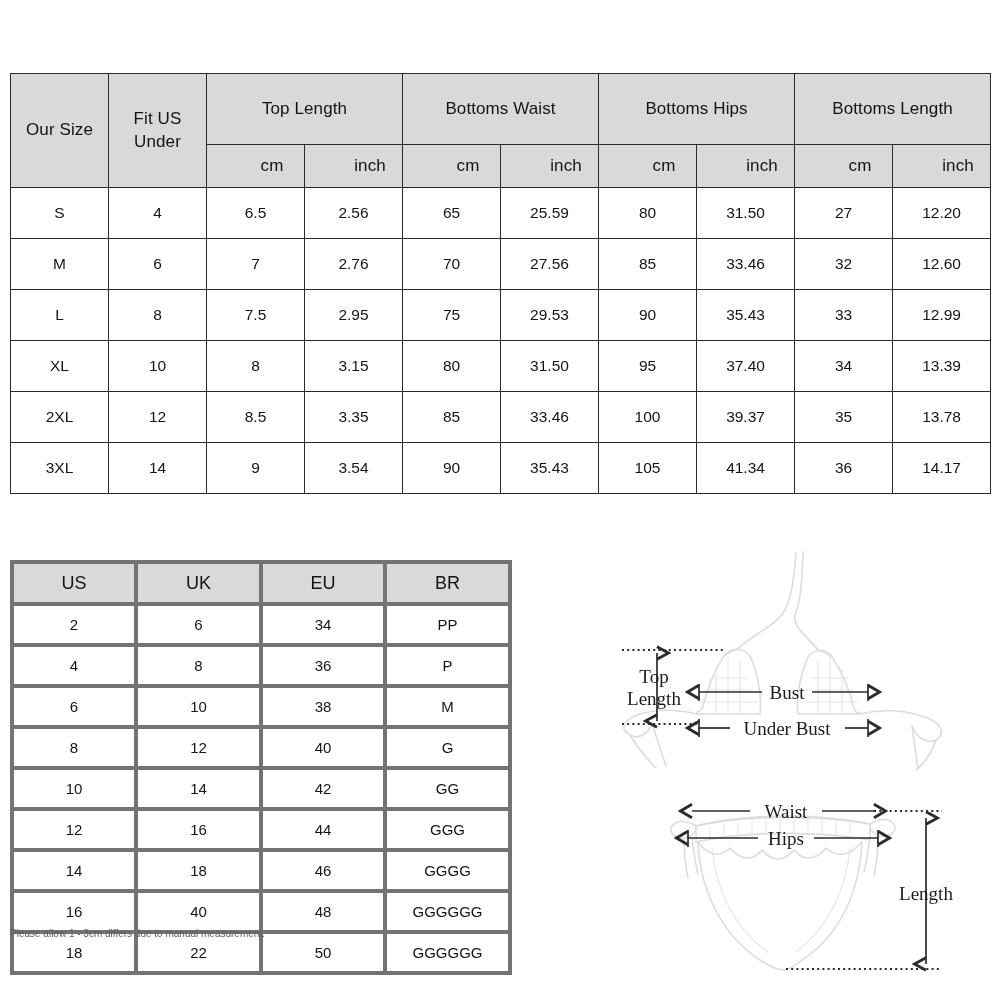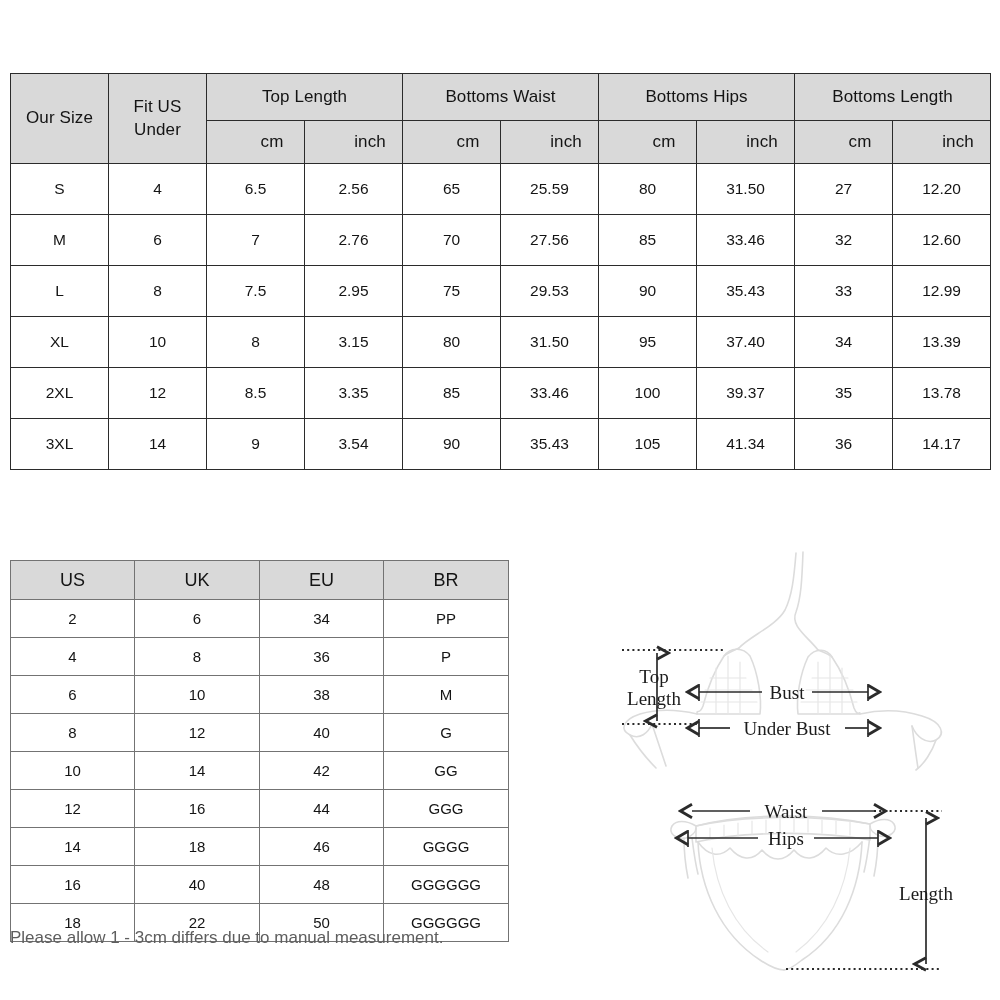--- a/index.html
+++ b/index.html
@@ -34,21 +34,21 @@
     color: #141414;
   }
   #size-chart-table thead th {
     background: #d9d9d9;
     font-size: 17px;
     letter-spacing: .1px;
     padding-left: 34px;
   }
   #size-chart-table thead th.grp {
     height: 38px;
-    padding: 4px 2px;
+    padding: 16px 2px;
   }
   #size-chart-table thead th.sub {
     height: 40px;
   }
   #size-chart-table thead th.span2 {
     height: 78px;
     line-height: 1.32;
     padding: 0 4px;
   }
   #size-chart-table tbody td {
@@ -60,42 +60,42 @@
   #conversion-table {
     position: absolute;
     left: 10px;
     top: 560px;
     width: 498px;
     border-collapse: collapse;
     table-layout: fixed;
   }
   #conversion-table th,
   #conversion-table td {
-    border: 1px solid #737373;
+    border: 4px solid #737373;
     text-align: center;
     vertical-align: middle;
     font-weight: normal;
     color: #141414;
   }
   #conversion-table thead th {
     background: #d9d9d9;
     height: 36px;
     font-size: 18px;
   }
   #conversion-table tbody td {
     height: 35px;
     font-size: 15px;
   }
 
   
   #footnote {
     position: absolute;
     left: 10px;
     top: 928px;
-    font-size: 17px;
+    font-size: 10px;
     color: #5e5e5e;
     white-space: nowrap;
   }
 
   
   #diagram {
     position: absolute;
     left: 600px;
     top: 528px;
     width: 400px;

